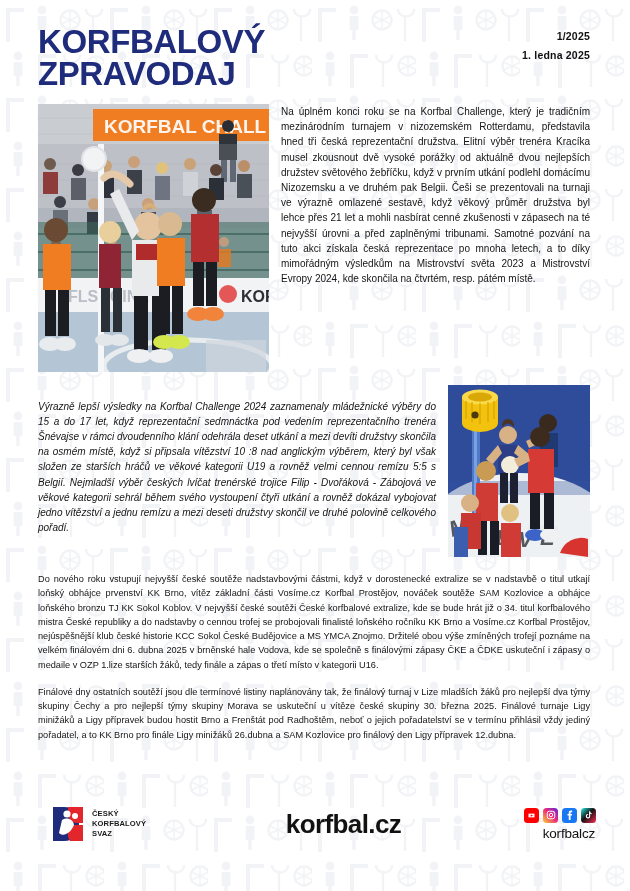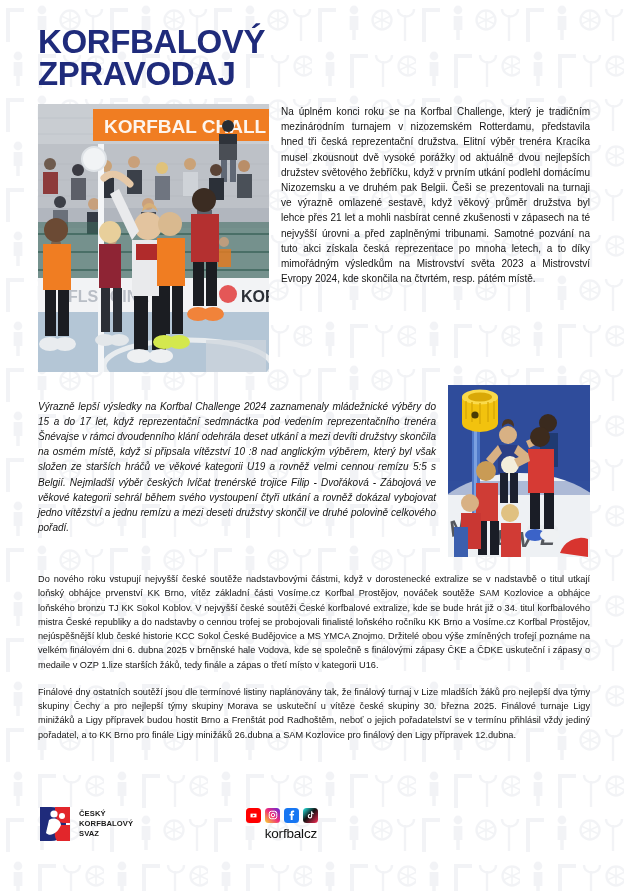--- a/index.html
+++ b/index.html
@@ -110,21 +110,21 @@
   }
   .sec-full p{ margin:0 0 13px 0; }
 
   
   .footer{
     position:absolute;
     left:0; right:0; bottom:0;
     height:72px;
     display:flex;
     align-items:center;
-    padding:0 34px 0 38px;
+    padding:0 34px 0 51px;
     z-index:3;
   }
   .footer-logo{
     display:flex;
     align-items:center;
     gap:7px;
     flex:none;
     width:160px;
   }
   .logo-mark{ width:34px; height:36px; flex:none; }
@@ -206,20 +206,24 @@
     </pattern>
   </defs>
   <rect x="0" y="0" width="630" height="891" fill="url(#wm-tile)"></rect>
 </svg>
 
 <div class="page">
 
   <div class="header">
     <div class="masthead">KORFBALOVÝ
 ZPRAVODAJ</div>
+    <div class="issue-block">
+      <div class="issue-no">1/2025</div>
+      <div class="issue-date">1. ledna 2025</div>
+    </div>
   </div>
 
   <div class="content">
 
     <div class="sec-top">
 
       <div class="photo photo-top">
         <svg viewBox="0 0 231 268" preserveAspectRatio="none" width="231" height="268" xmlns="http://www.w3.org/2000/svg">
           <rect width="231" height="268" fill="#b8bec6"></rect>
 
@@ -454,20 +458,21 @@
         <path d="M19 19 h13 v16 h-13 c-3 -4 -3 -11 0 -16 z" fill="#e2262b"></path>
         <circle cx="16" cy="8" r="3.6" fill="#ffffff"></circle>
         <path d="M11 14 c5 -3 11 -1 12 5 c-4 9 -11 12 -15 8 z" fill="#ffffff"></path>
         <circle cx="24" cy="10" r="3" fill="#ffffff"></circle>
       </svg>
       <div class="logo-text">ČESKÝ
 KORFBALOVÝ
 SVAZ</div>
     </div>
 
+    <div class="footer-center">korfbal.cz</div>
 
     <div class="footer-social">
       <div class="social-row">
         <span class="si si-youtube">
           <svg width="9" height="9" viewBox="0 0 24 24" fill="#fff">
               <path d="M4 7h16v10H4z" fill="#fff"></path>
               <path d="M10 9l6 3-6 3z" fill="#ff0000"></path>
             </svg>
         </span>
         <span class="si si-instagram">

